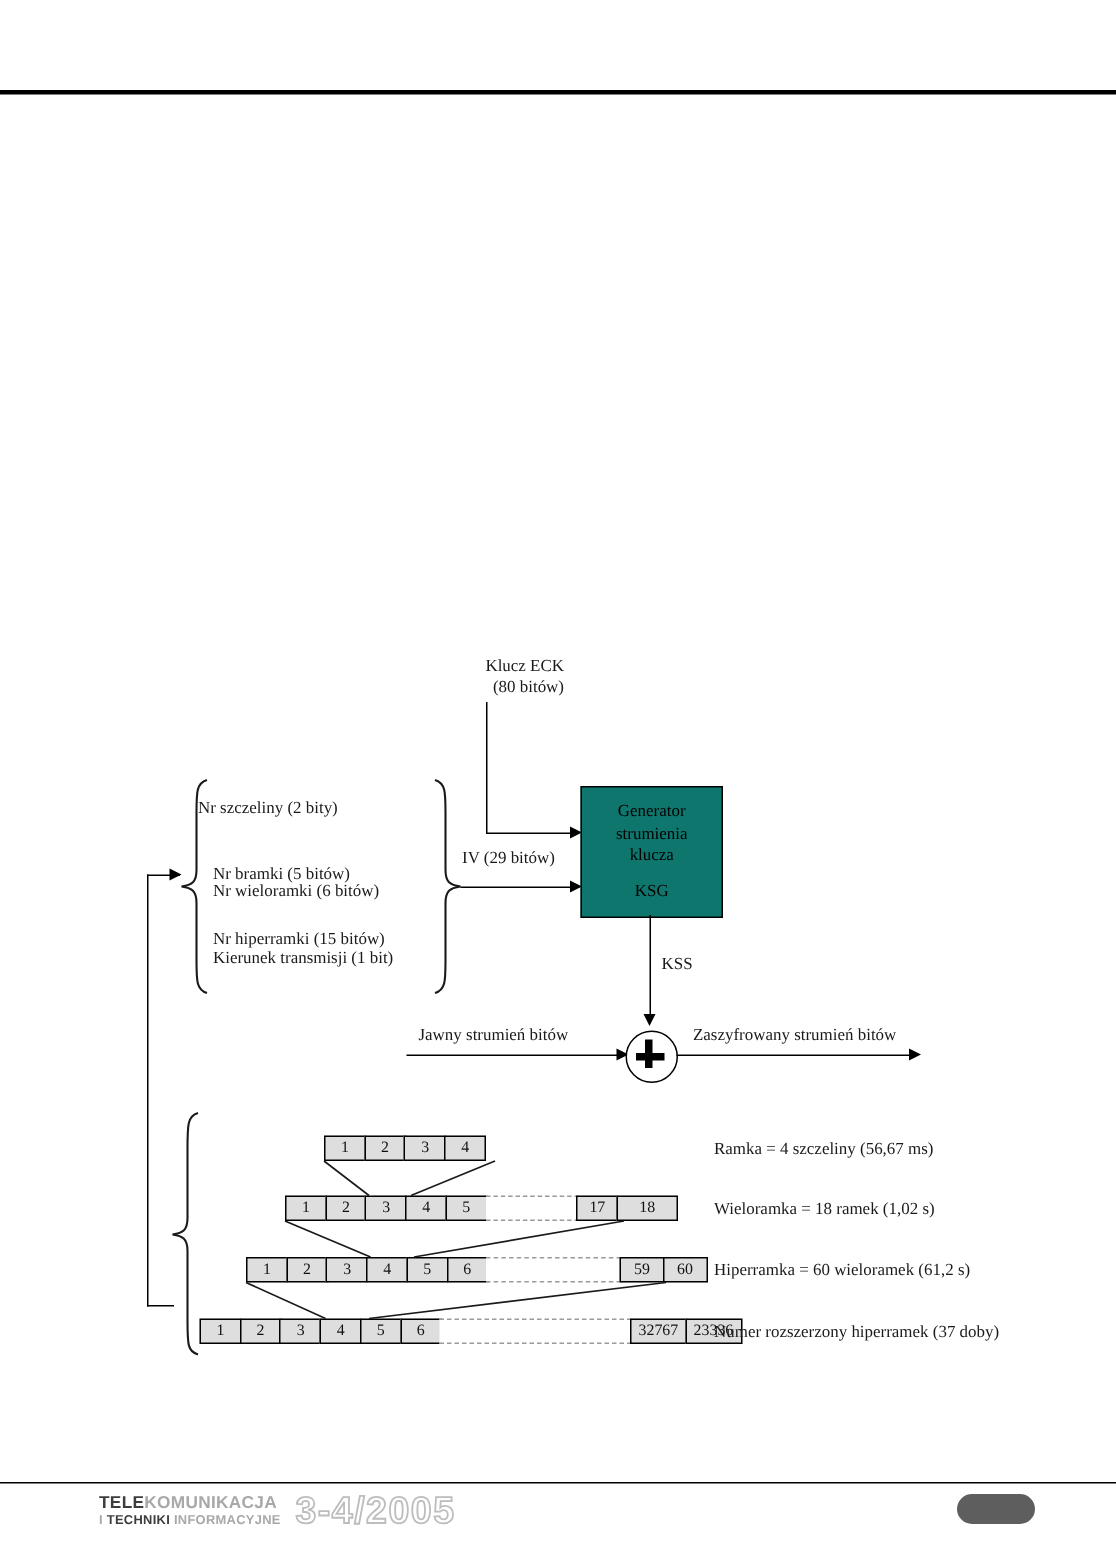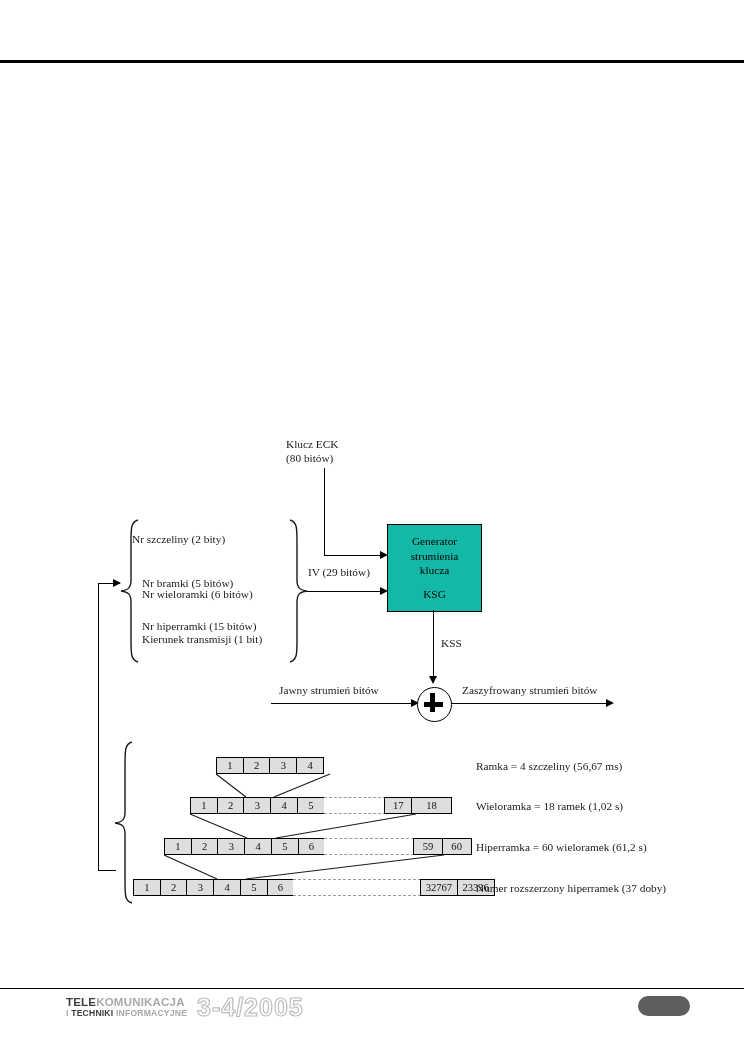--- a/index.html
+++ b/index.html
@@ -11,33 +11,33 @@
   }
   .page{position:absolute;left:0;top:0;width:744px;height:1042px;}
 
   
   .rule{position:absolute;left:0;width:744px;background:#000;}
   .rule-top{top:60px;height:2.5px;}
   .rule-bottom{top:988px;height:1.4px;}
 
   
   .t{position:absolute;font-family:"Liberation Serif", serif;font-size:11.3px;line-height:13px;white-space:nowrap;color:#1a1a1a;}
-  .t.c{text-align:left;}
+  .t.c{text-align:right;}
 
   
   .ln{position:absolute;background:#000;}
   .hl{height:1.2px;}
   .vl{width:1.2px;}
 
   
   .arrow-r{position:absolute;width:0;height:0;border-top:4.5px solid transparent;border-bottom:4.5px solid transparent;border-left:8px solid #000;}
   .arrow-d{position:absolute;width:0;height:0;border-left:4.5px solid transparent;border-right:4.5px solid transparent;border-top:8px solid #000;}
 
   
-  .ksg-box{position:absolute;border:1.4px solid #000;background:#14b8a6;}
+  .ksg-box{position:absolute;border:1.4px solid #000;background:#0f766e;}
   .ksg-lines{position:absolute;width:100%;text-align:center;font-size:11.3px;line-height:14.5px;}
 
   
   .xor{position:absolute;border:1.9px solid #000;border-radius:50%;background:#fff;}
   .xor .pv{position:absolute;background:#000;}
 
   
   .brace{position:absolute;}
 
   

